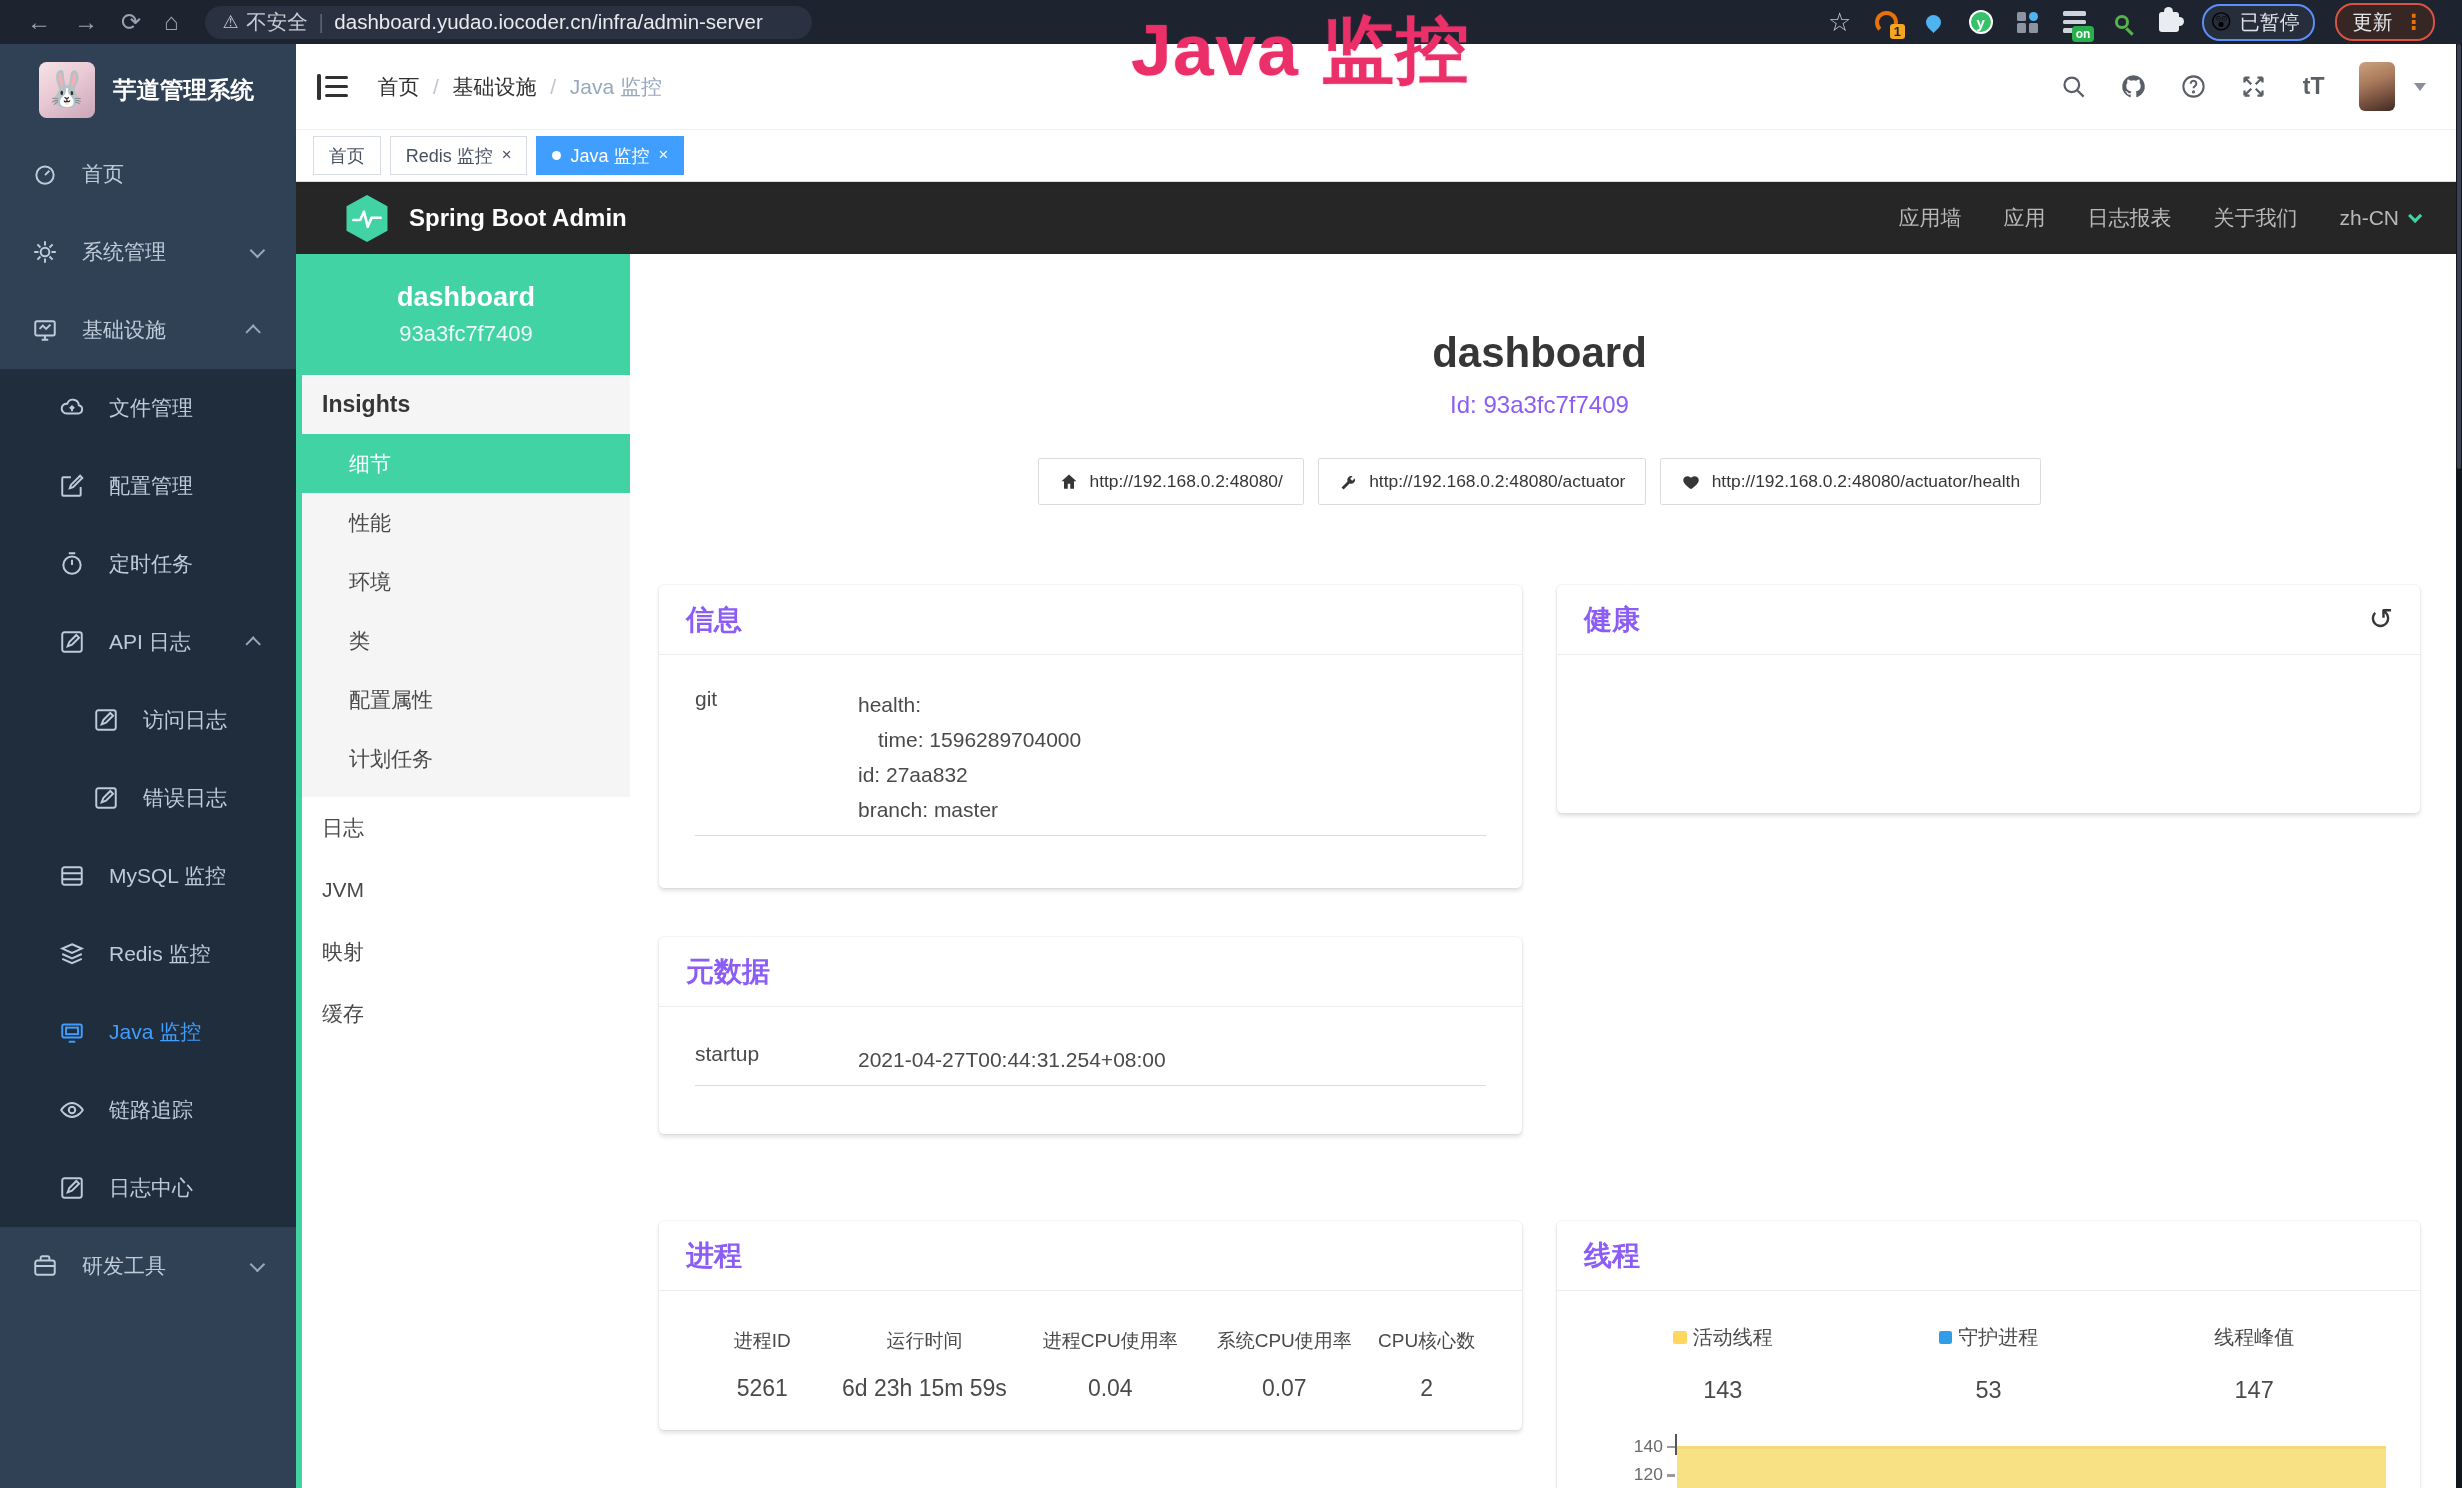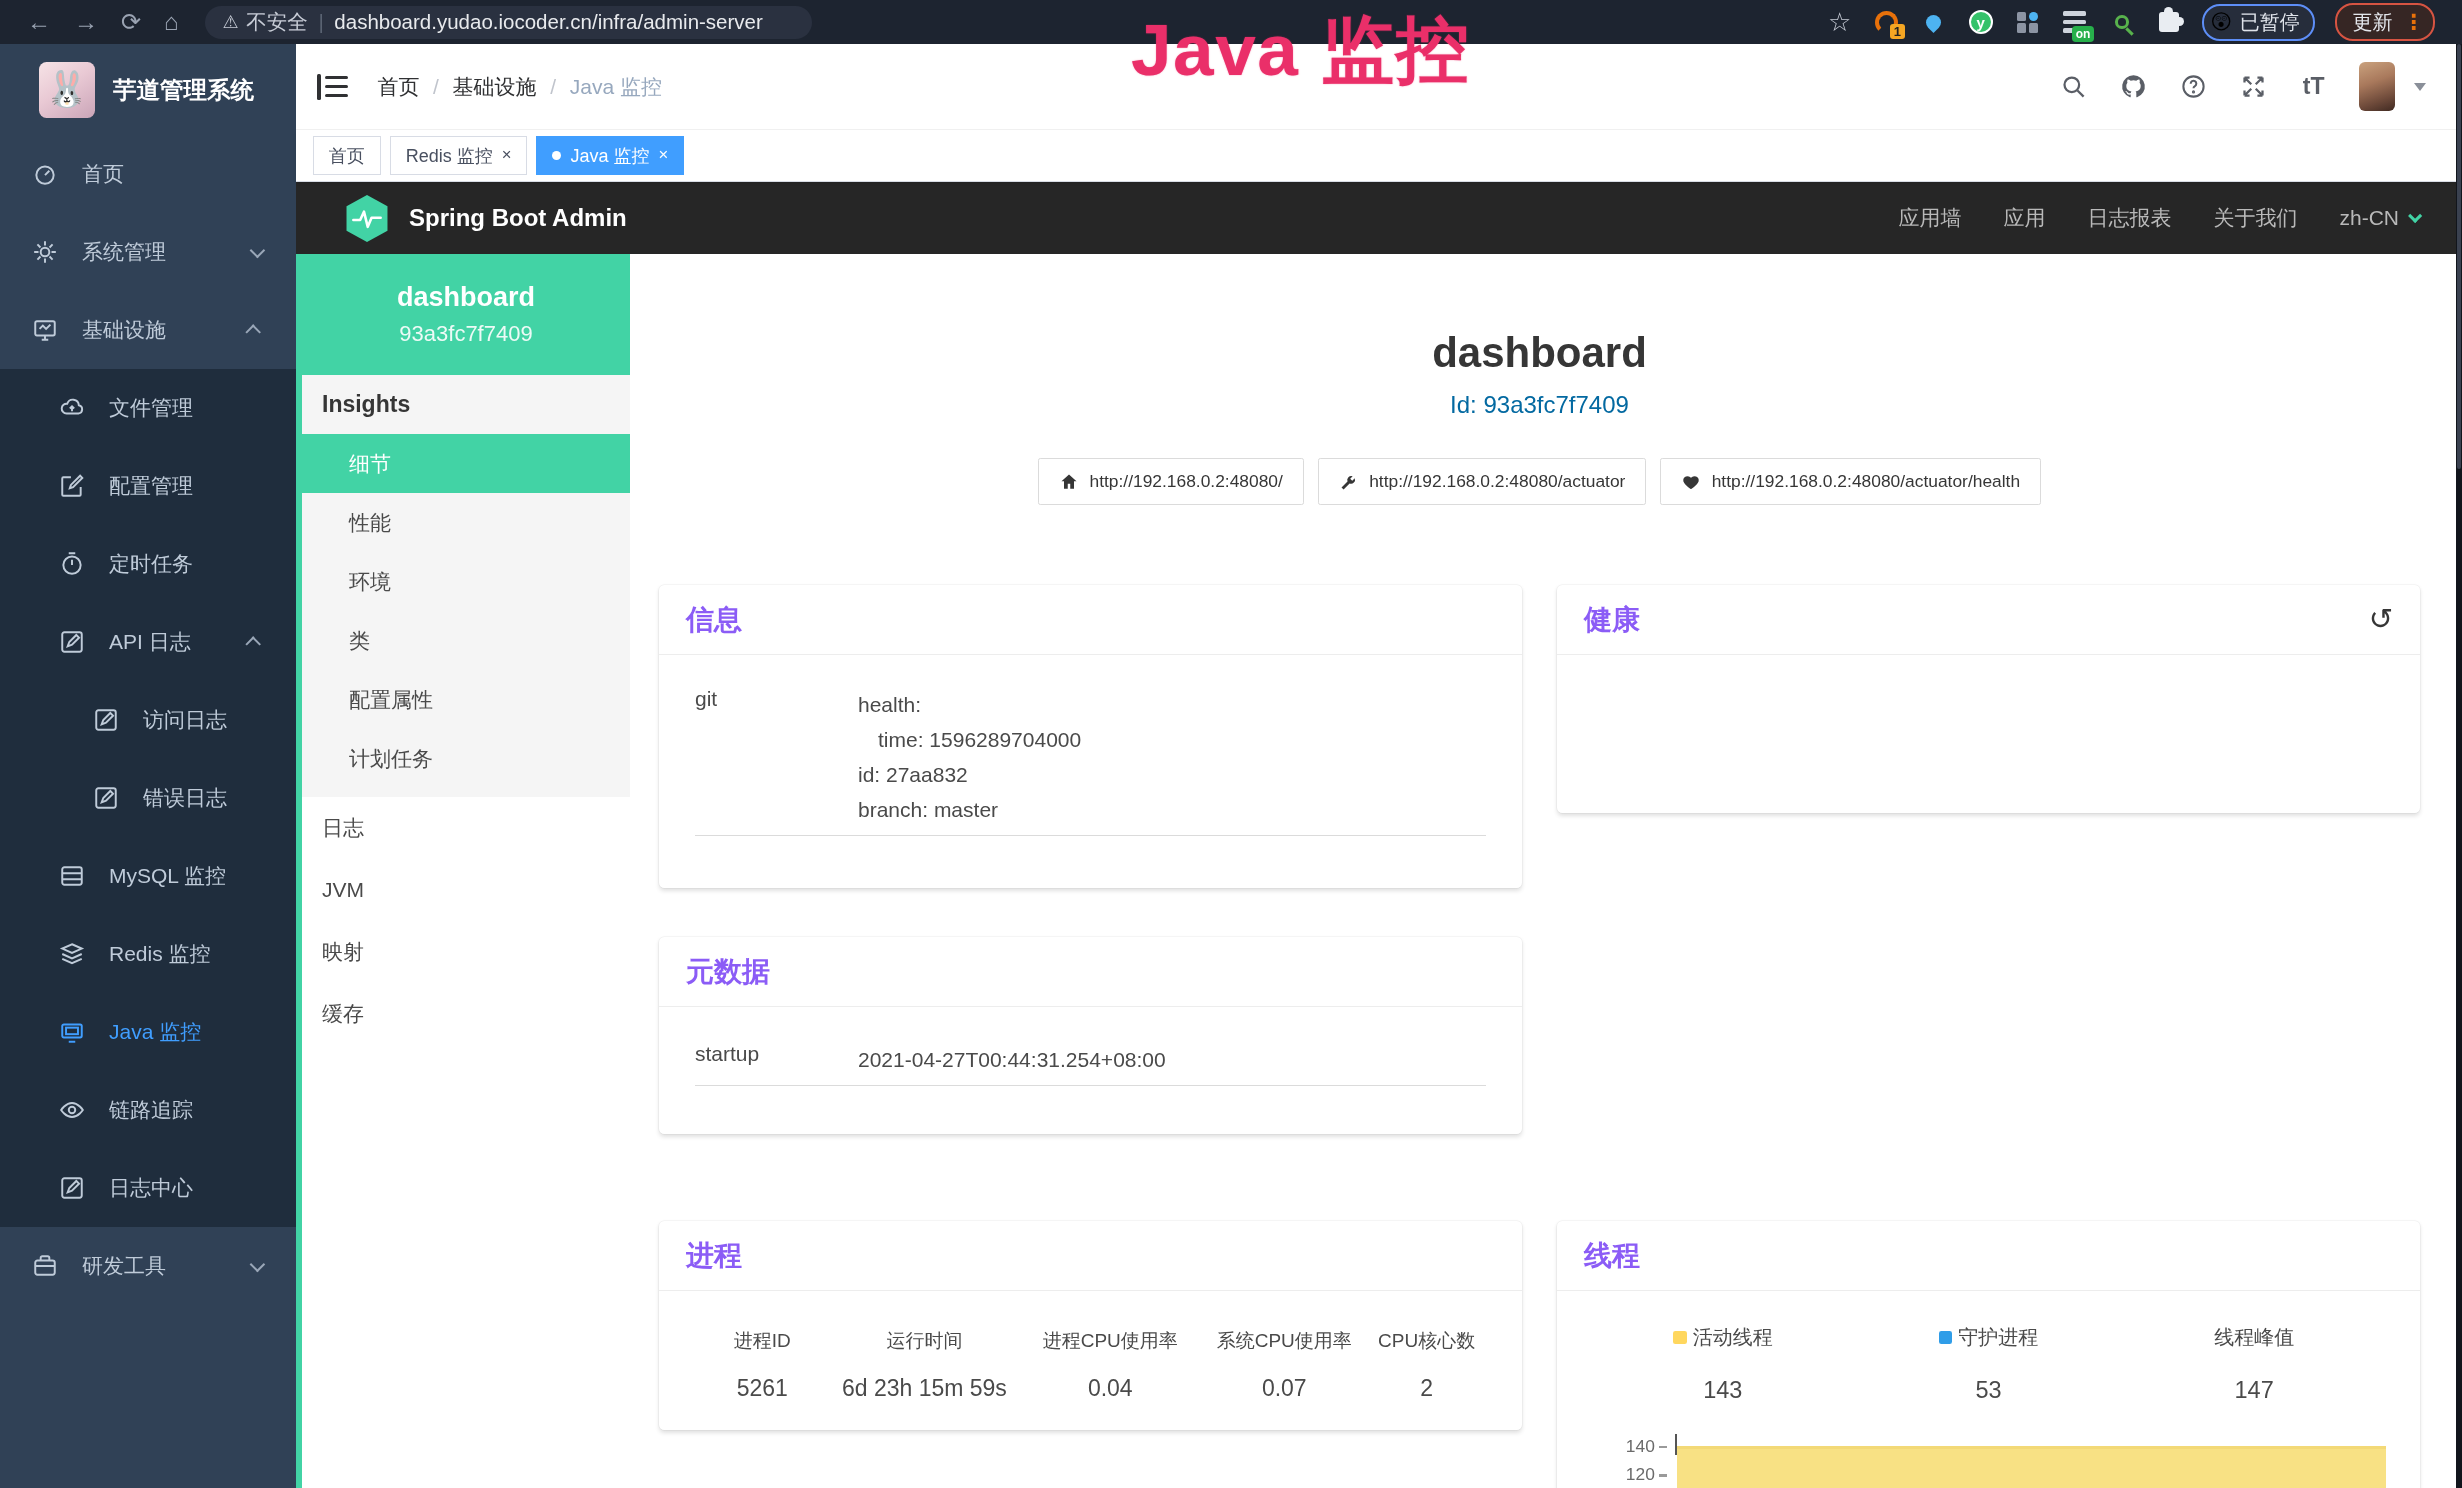--- a/index.html
+++ b/index.html
@@ -134,21 +134,21 @@
   .sba-section { height:59px; display:flex; align-items:center; padding-left:20px;
     font-size:23px; font-weight:700; color:#363636; }
   .sba-mi { height:59px; display:flex; align-items:center; padding-left:47px;
     font-size:21px; color:#4a4a4a; cursor:pointer; }
   .sba-mi.active { background:#42d3a5; color:#fff; }
   .sba-mi.top { padding-left:20px; height:62px; }
 
   #sba-main { flex:1; min-width:0; padding:0 42px 0 29px; }
   #main-title { margin-top:72px; text-align:center; font-size:42px; font-weight:700;
     color:#363636; line-height:53px; }
-  #main-sub { margin-top:12px; text-align:center; font-size:24px; color:#0369a1; }
+  #main-sub { margin-top:12px; text-align:center; font-size:24px; color:#8b5cf6; }
   #links-row { margin-top:39px; display:flex; justify-content:center; gap:13.7px; }
   .link-btn { height:47px; display:flex; align-items:center; gap:10.6px; padding:0 20px;
     border:0.8px solid #dbdbdb; border-radius:2.3px; background:#fff; font-size:17.4px;
     color:#363636; cursor:pointer; white-space:nowrap; }
   .link-btn svg { width:20px; height:20px; display:block; flex:none; }
 
   #cards { display:grid; grid-template-columns:1fr 1fr; grid-template-rows:303px 197px auto;
     column-gap:35px; row-gap:49px; margin-top:80px; }
   .card { background:#fff; border-radius:5.3px;
     box-shadow:0 2.3px 4.6px rgba(10,10,10,.12), 0 0 0 0.8px rgba(10,10,10,.04); align-self:start; width:100%; }
@@ -177,21 +177,21 @@
   .prow.hd div { font-size:19px; color:#4a4a4a; }
   .prow.vals { margin-top:21px; }
   .prow.vals div { font-size:23px; color:#4a4a4a; }
 
   .card-thr .card-bd { padding:33px 33px 0; }
   .legend { display:grid; grid-template-columns:1fr 1fr 1fr; text-align:center; }
   .legend .lbl { font-size:20px; color:#4a4a4a; display:flex; align-items:center; justify-content:center; gap:6px; }
   .sw { width:13.7px; height:13.7px; border-radius:2.3px; flex:none; }
   .legend .val { font-size:23.5px; color:#4a4a4a; margin-top:26px; }
   #chart { position:relative; margin-top:30px; height:243px; }
-  .ytick { position:absolute; left:4px; width:73px; text-align:right; font-size:17.4px; color:#6b6b6b; }
+  .ytick { position:absolute; left:12px; width:73px; text-align:right; font-size:17.4px; color:#6b6b6b; }
   .ytick:after { content:""; display:inline-block; width:7.6px; height:2.3px; background:#9a9a9a;
     margin-left:4.6px; vertical-align:middle; }
   #plot { position:absolute; left:85px; right:1.5px; top:0; bottom:-30px; }
   #plot .axis { position:absolute; left:0; top:0; width:2.3px; height:21px; background:#555; }
   #area-fill { position:absolute; left:1.5px; right:0; top:12px; bottom:0;
     background:#f8e184; border-top:3px solid #f3d977; }
 
   
   #pg-scroll { position:absolute; right:0; top:44px; bottom:0; width:6px; background:#11151c; z-index:4; }
   #pg-scroll .thumb { position:absolute; top:0; height:425px; left:0.8px; right:0.8px;

